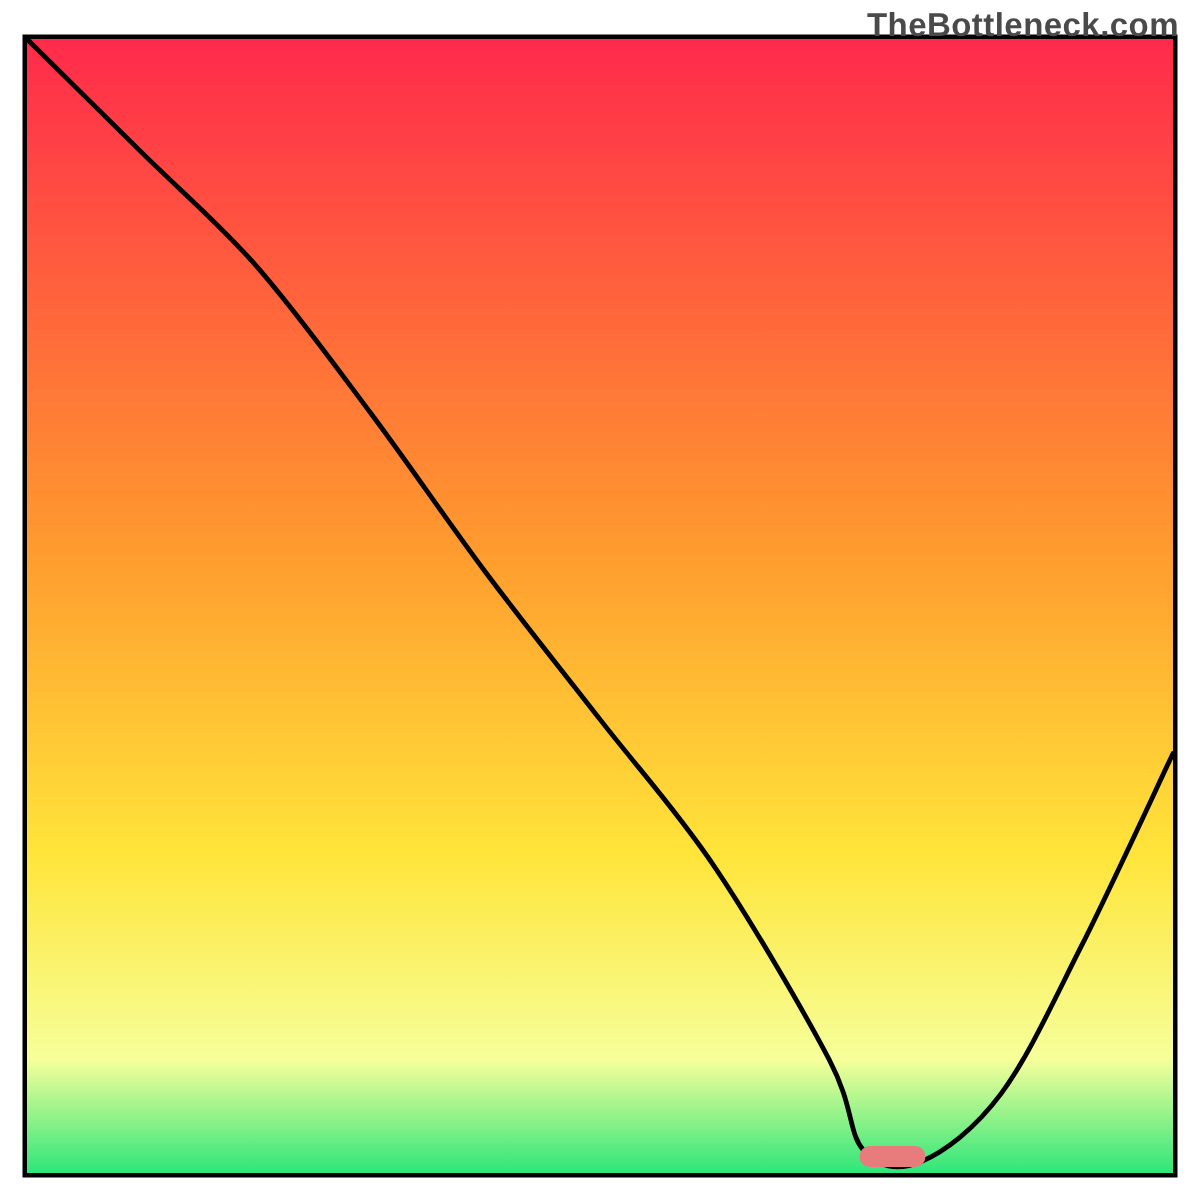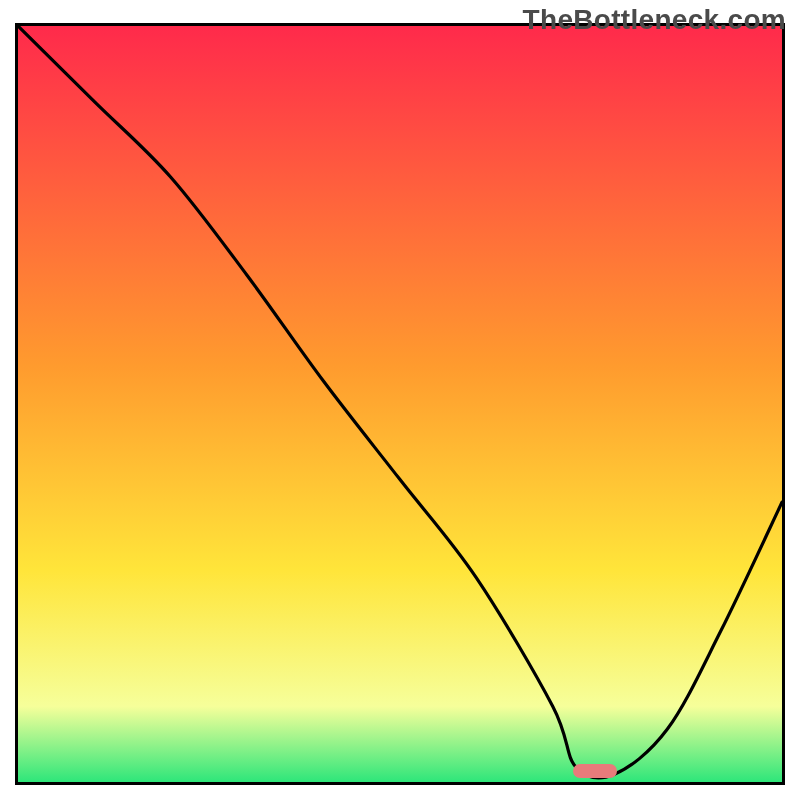--- a/index.html
+++ b/index.html
@@ -13,21 +13,21 @@
   }
   .stage {
     position: relative;
     width: 800px;
     height: 800px;
   }
   .watermark {
     position: absolute;
     top: 4px;
     right: 14px;
-    font-size: 28px;
+    font-size: 22px;
     font-weight: 700;
     color: #4a4a4a;
     letter-spacing: 0.3px;
     z-index: 5;
   }
   .plot {
     position: absolute;
     left: 15px;
     top: 23px;
     width: 770px;

